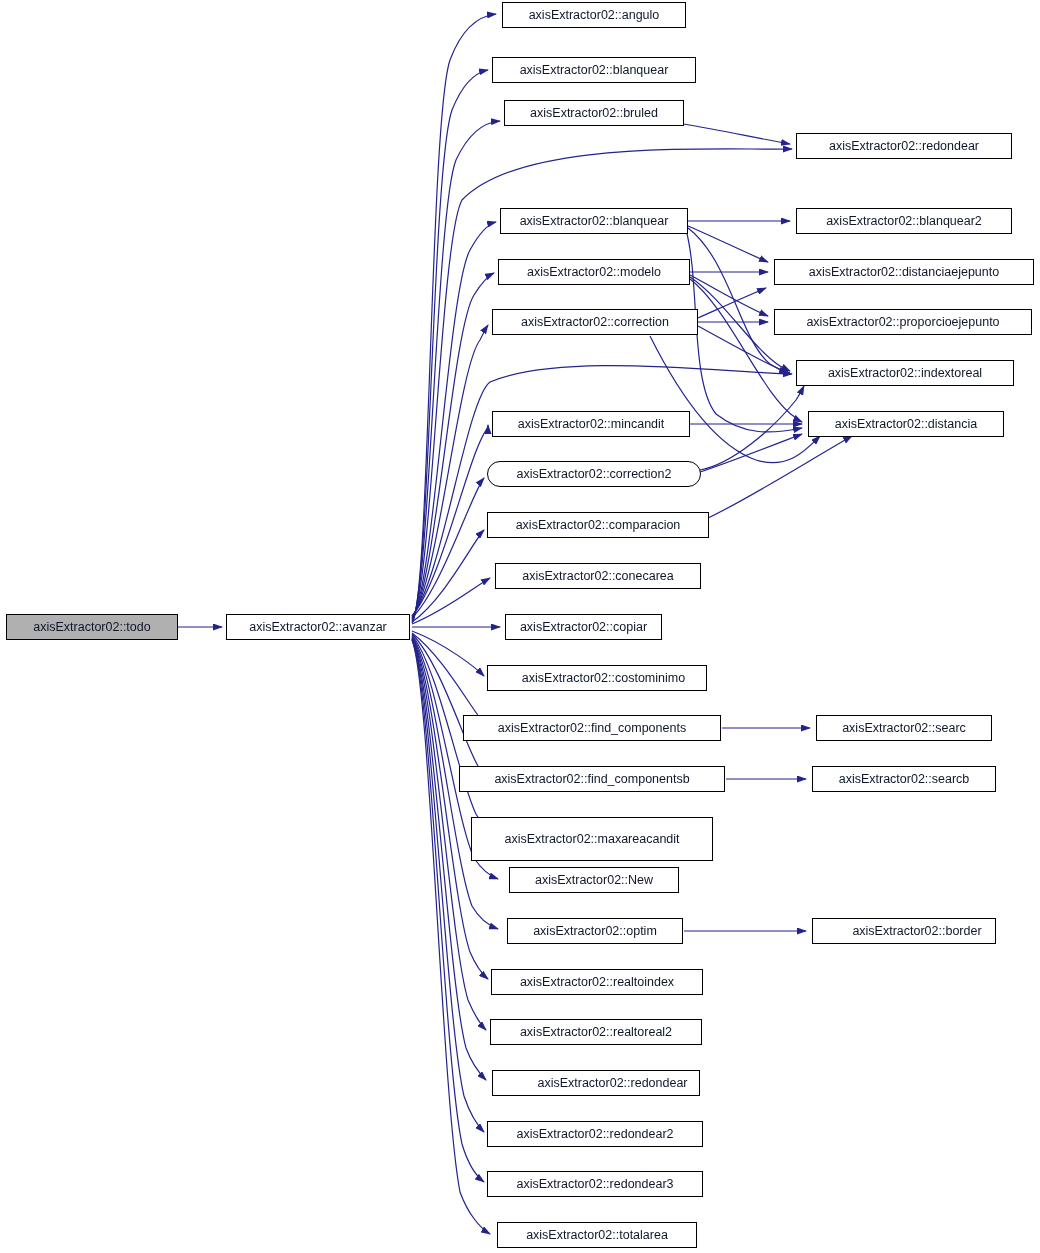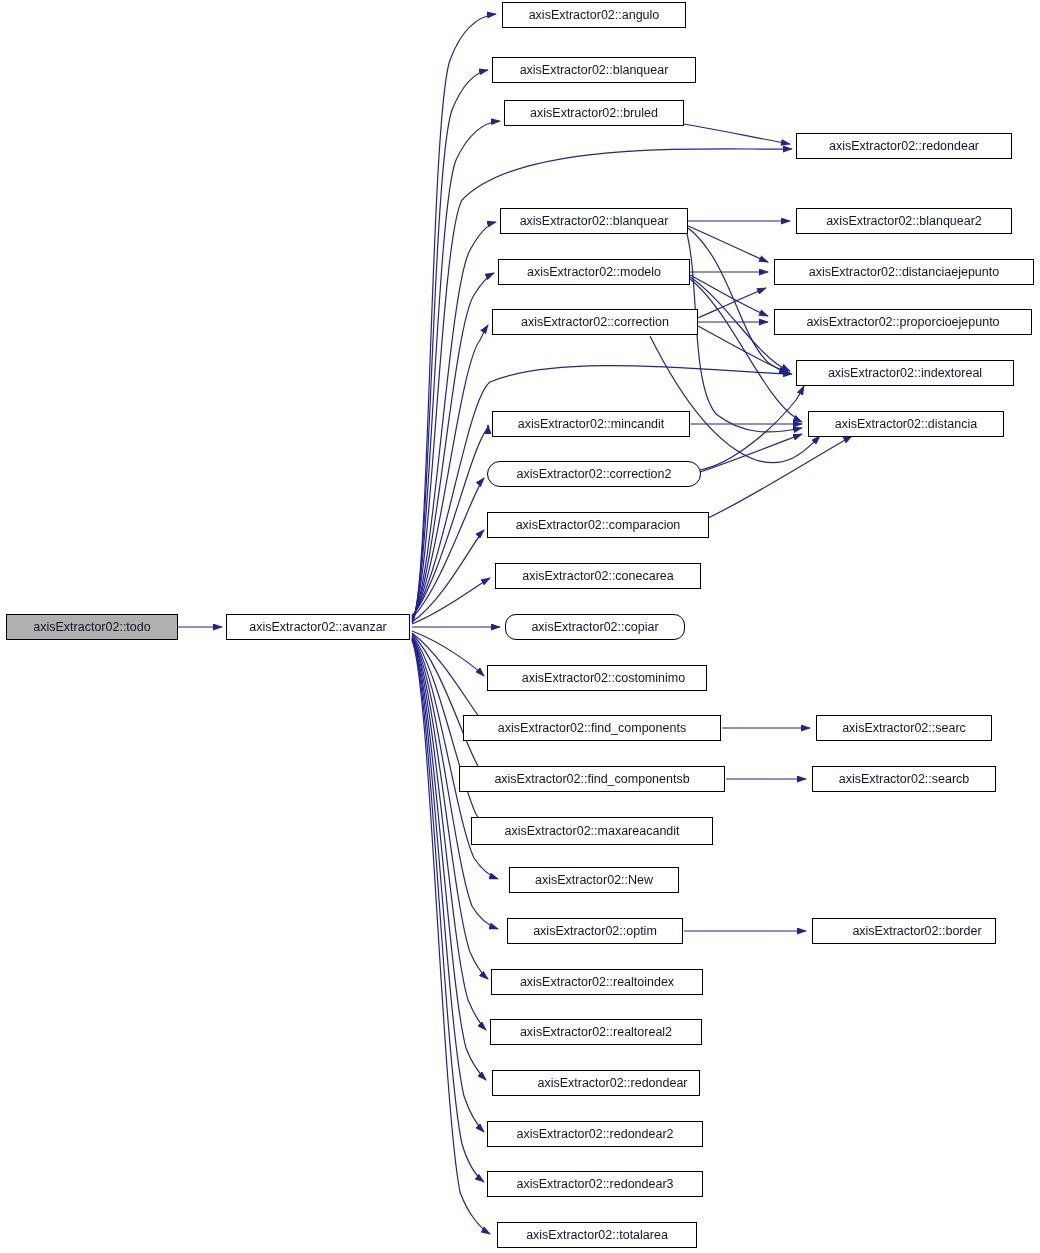--- a/index.html
+++ b/index.html
@@ -109,27 +109,27 @@
     <div class="node" style="left: 498px; top: 259px; width: 192px; height: 26px;">axisExtractor02::modelo</div>
     <div class="node" style="left: 774px; top: 259px; width: 260px; height: 26px;">axisExtractor02::distanciaejepunto</div>
     <div class="node" style="left: 492px; top: 309px; width: 206px; height: 26px;">axisExtractor02::correction</div>
     <div class="node" style="left: 774px; top: 309px; width: 258px; height: 26px;">axisExtractor02::proporcioejepunto</div>
     <div class="node" style="left: 796px; top: 360px; width: 218px; height: 26px;">axisExtractor02::indextoreal</div>
     <div class="node" style="left: 492px; top: 411px; width: 198px; height: 26px;">axisExtractor02::mincandit</div>
     <div class="node" style="left: 808px; top: 411px; width: 196px; height: 26px;">axisExtractor02::distancia</div>
     <div class="node" style="left: 487px; top: 461px; width: 214px; height: 26px; border-radius: 13px;">axisExtractor02::correction2</div>
     <div class="node" style="left: 487px; top: 512px; width: 222px; height: 26px;">axisExtractor02::comparacion</div>
     <div class="node" style="left: 495px; top: 563px; width: 206px; height: 26px;">axisExtractor02::conecarea</div>
-    <div class="node" style="left: 505px; top: 614px; width: 180px; height: 26px; border-radius: 11px;">axisExtractor02::copiar</div>
+    <div class="node" style="left: 505px; top: 614px; width: 157px; height: 26px;">axisExtractor02::copiar</div>
     <div class="node" style="left: 487px; top: 665px; width: 220px; height: 26px; padding-left: 19px;">axisExtractor02::costominimo</div>
     <div class="node" style="left: 463px; top: 715px; width: 258px; height: 26px;">axisExtractor02::find_components</div>
     <div class="node" style="left: 816px; top: 715px; width: 176px; height: 26px;">axisExtractor02::searc</div>
     <div class="node" style="left: 459px; top: 766px; width: 266px; height: 26px;">axisExtractor02::find_componentsb</div>
     <div class="node" style="left: 812px; top: 766px; width: 184px; height: 26px;">axisExtractor02::searcb</div>
-    <div class="node" style="left: 471px; top: 817px; width: 242px; height: 28px;">axisExtractor02::maxareacandit</div>
+    <div class="node" style="left: 471px; top: 817px; width: 242px; height: 44px;">axisExtractor02::maxareacandit</div>
     <div class="node" style="left: 509px; top: 867px; width: 170px; height: 26px;">axisExtractor02::New</div>
     <div class="node" style="left: 507px; top: 918px; width: 176px; height: 26px;">axisExtractor02::optim</div>
     <div class="node" style="left: 812px; top: 918px; width: 184px; height: 26px; padding-left: 32px;">axisExtractor02::border</div>
     <div class="node" style="left: 491px; top: 969px; width: 212px; height: 26px;">axisExtractor02::realtoindex</div>
     <div class="node" style="left: 490px; top: 1019px; width: 212px; height: 26px;">axisExtractor02::realtoreal2</div>
     <div class="node" style="left: 492px; top: 1070px; width: 208px; height: 26px; padding-left: 39px;">axisExtractor02::redondear</div>
     <div class="node" style="left: 487px; top: 1121px; width: 216px; height: 26px;">axisExtractor02::redondear2</div>
     <div class="node" style="left: 487px; top: 1171px; width: 216px; height: 26px;">axisExtractor02::redondear3</div>
     <div class="node" style="left: 497px; top: 1222px; width: 200px; height: 26px;">axisExtractor02::totalarea</div>
   </div>

